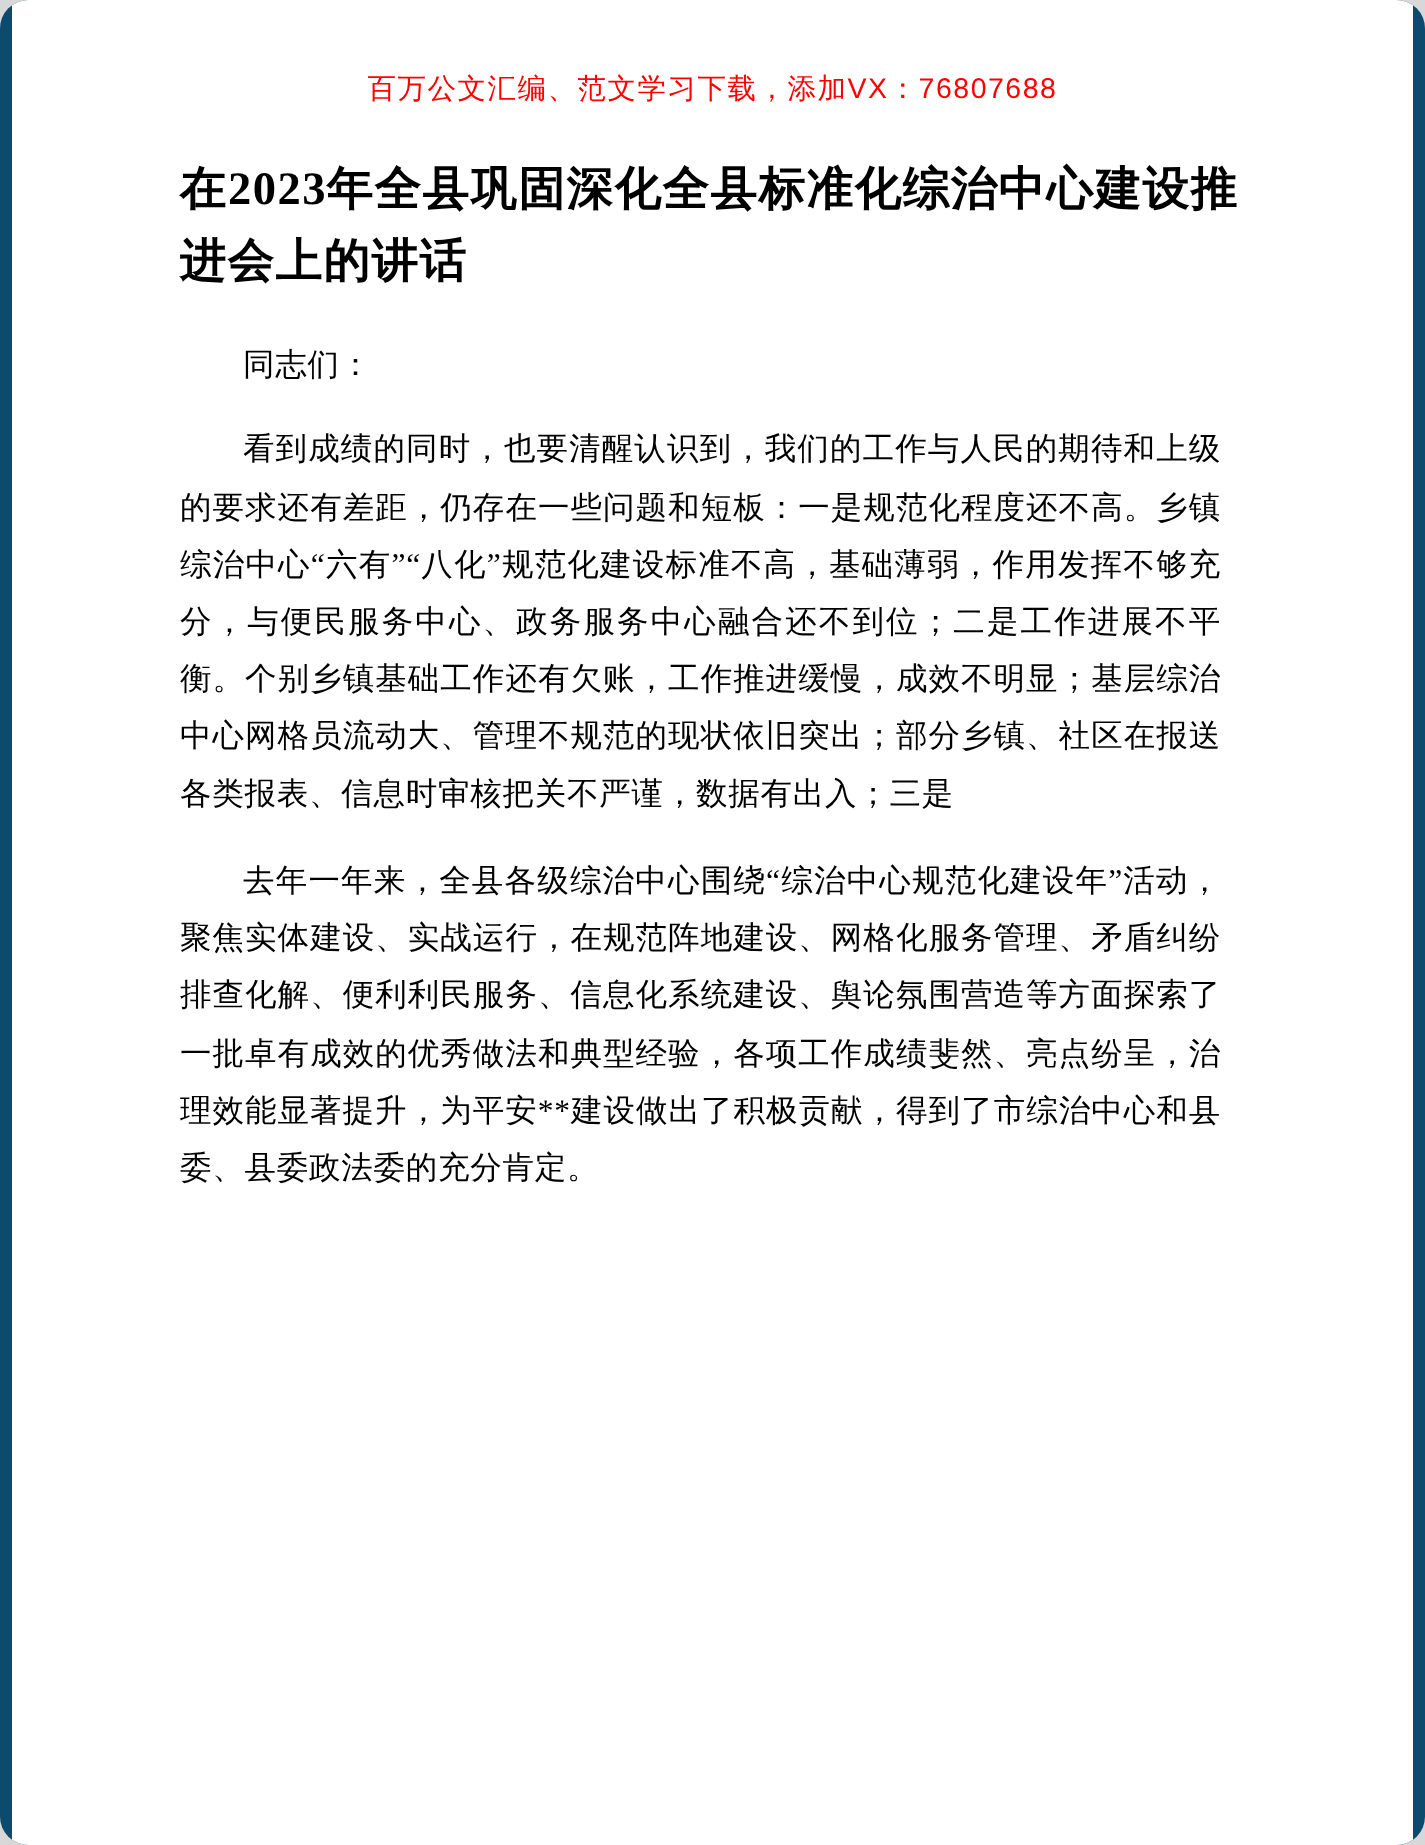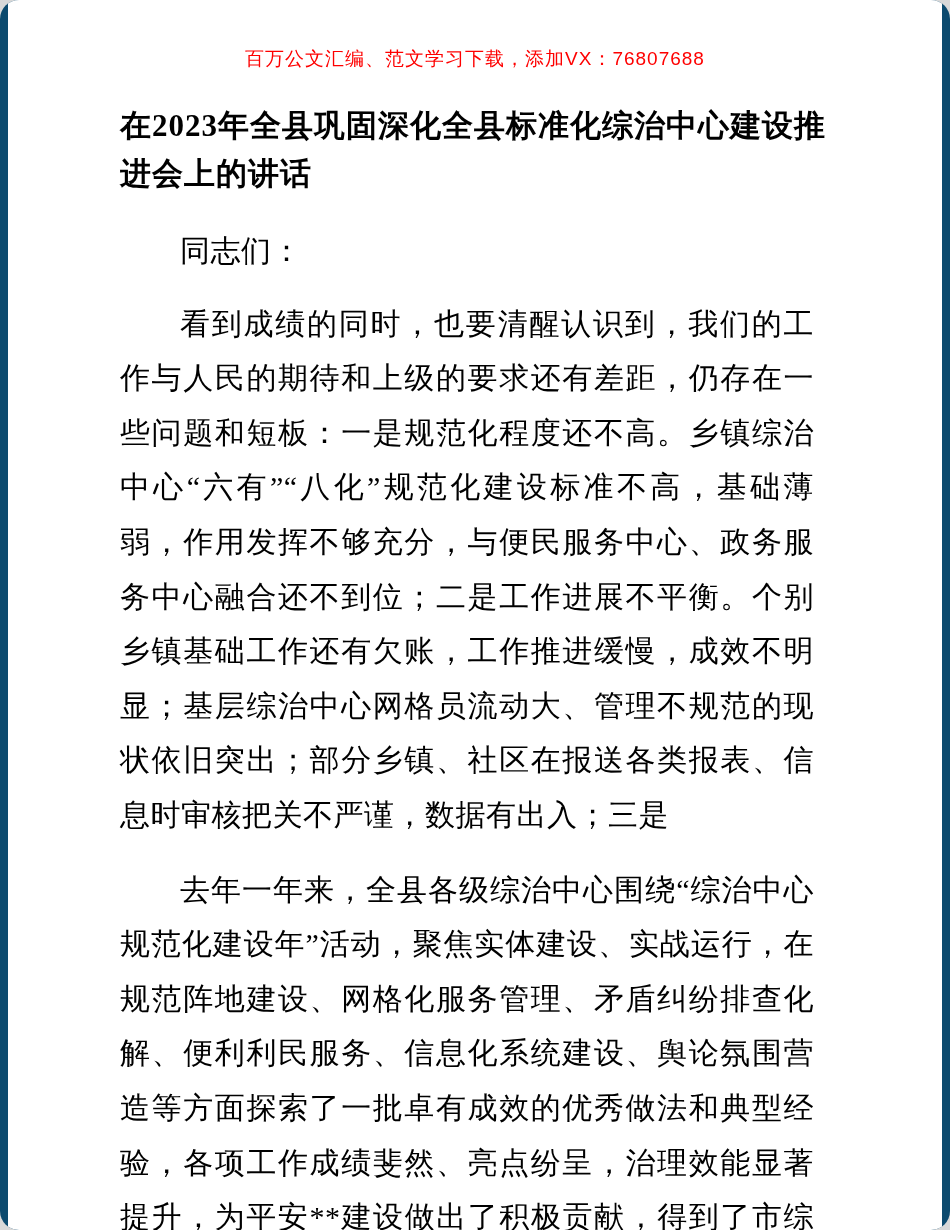--- a/index.html
+++ b/index.html
@@ -36,21 +36,21 @@
   .doc-title {
     text-align: left;
     font-size: 31px;
     font-weight: bold;
     color: #000000;
     line-height: 1.55;
     margin: 0 0 26px 0;
     letter-spacing: 1px;
   }
   .body-text p {
-    font-size: 30px;
+    font-size: 21px;
     color: #000000;
     line-height: 1.82;
     text-align: justify;
     text-indent: 2em;
     margin: 0 16px 20px 0;
     letter-spacing: 0.5px;
   }
   .body-text p.salutation {
     margin-bottom: 18px;
   }

